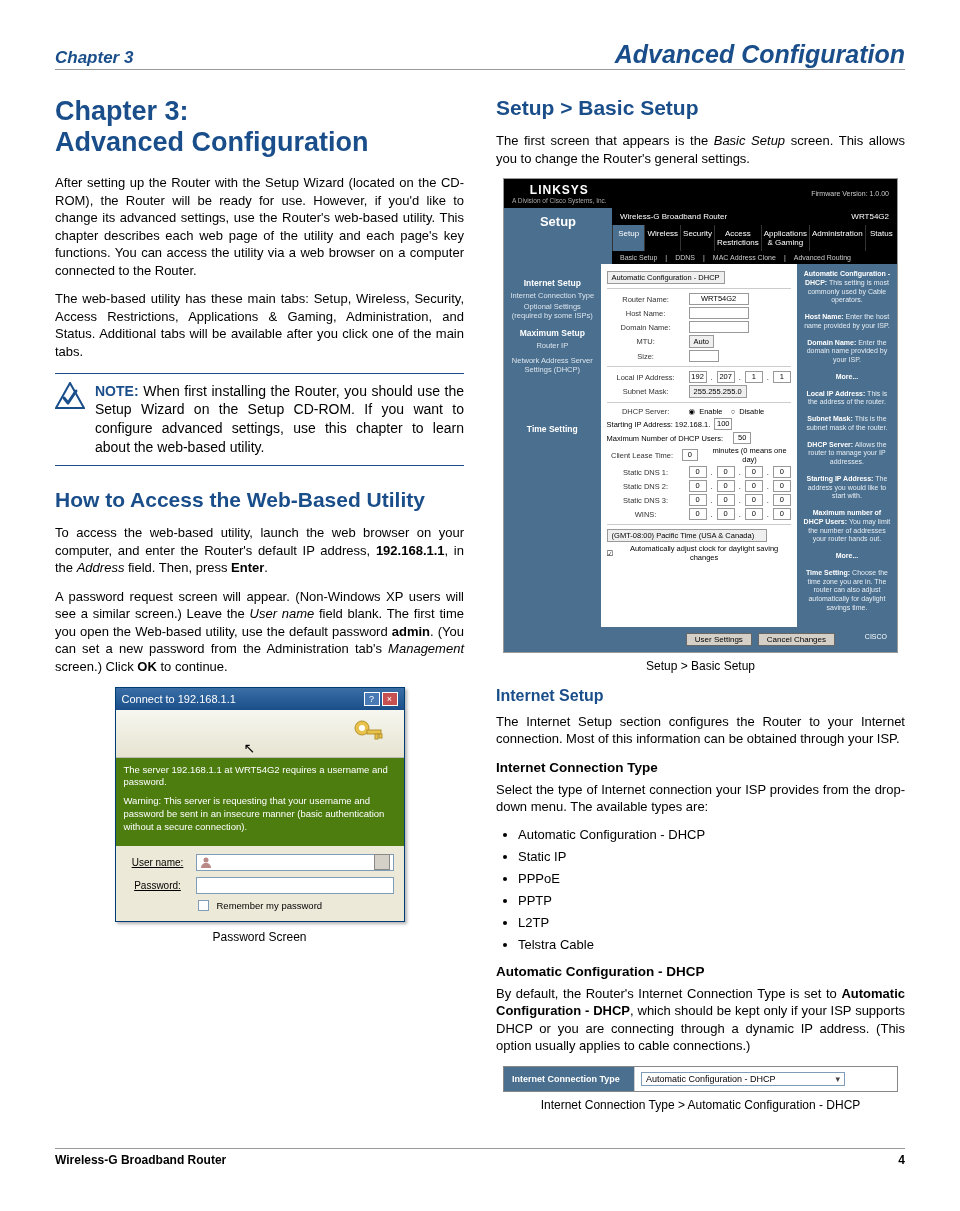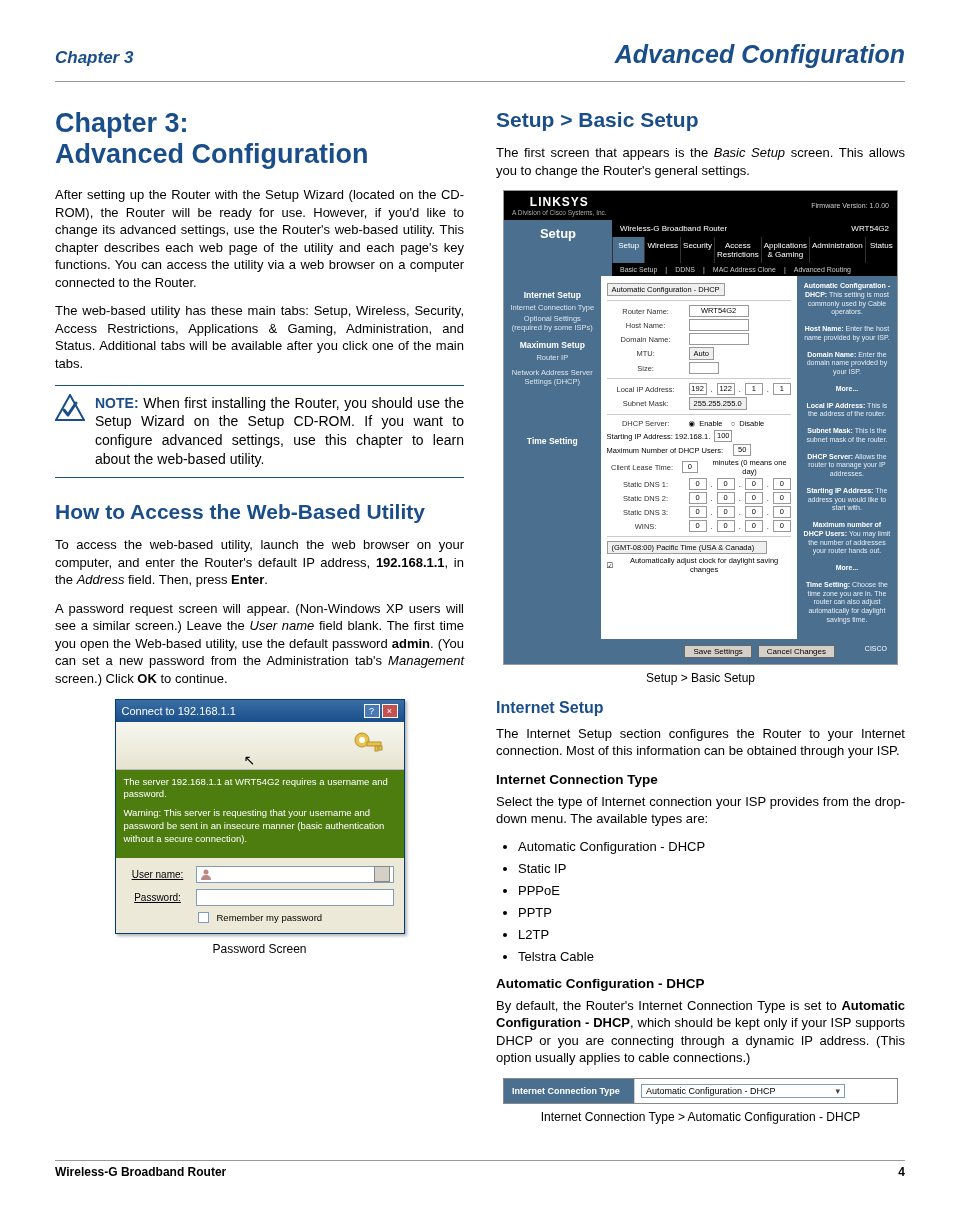--- a/index.html
+++ b/index.html
@@ -13,21 +13,21 @@
     width: 960px;
   }
   .page {
     padding: 40px 55px 30px 55px;
   }
   .header {
     display: flex;
     justify-content: space-between;
     align-items: baseline;
     border-bottom: 1px solid #999;
-    padding-bottom: 12px;
+    padding-bottom: 0;
     margin-bottom: 26px;
   }
   .header-left {
     font-size: 17px;
     font-weight: bold;
     font-style: italic;
     color: #1a4e8a;
   }
   .header-right {
     font-size: 25px;
@@ -520,21 +520,21 @@
               <div class="frow">
                   <span class="flabel">MTU:</span>
                   <span class="fsel">Auto</span>
                 </div>
               <div class="frow">
                   <span class="flabel">Size:</span>
                   <span class="finput" style="width:30px"></span>
                 </div>
               <hr>
               <div class="frow"><span class="flabel">Local IP Address:</span>
-                <span class="ipcell">192</span>.<span class="ipcell">122</span>.<span class="ipcell">1</span>.<span class="ipcell">1</span>
+                <span class="ipcell">192</span>.<span class="ipcell">207</span>.<span class="ipcell">1</span>.<span class="ipcell">1</span>
               </div>
               <div class="frow">
                   <span class="flabel">Subnet Mask:</span>
                   <span class="fsel">255.255.255.0</span>
                 </div>
               <hr>
               <div class="frow"><span class="flabel">DHCP Server:</span>◉ <span>Enable</span>&nbsp; ○ <span>Disable</span></div>
               <div class="frow">
                   <span>Starting IP Address: 192.168.1.</span>
                   <span class="ipcell">100</span>
@@ -561,21 +561,21 @@
               <div class="rsec"><b>Subnet Mask:</b> <span>This is the subnet mask of the router.</span></div>
               <div class="rsec"><b>DHCP Server:</b> <span>Allows the router to manage your IP addresses.</span></div>
               <div class="rsec"><b>Starting IP Address:</b> <span>The address you would like to start with.</span></div>
               <div class="rsec"><b>Maximum number of DHCP Users:</b> <span>You may limit the number of addresses your router hands out.</span></div>
               <div class="rsec"><b>More...</b></div>
               <div class="rsec"><b>Time Setting:</b> <span>Choose the time zone you are in. The router can also adjust automatically for daylight savings time.</span></div>
             </div>
           </div>
           <div class="router-btns">
             <div style="flex:1"></div>
-            <span class="rbtn">Save Settings</span>
+            <span class="rbtn">User Settings</span>
             <span class="rbtn">Cancel Changes</span>
             <div style="width:50px" class="router-cisco">CISCO</div>
           </div>
         </div>
       </div>
       <div class="caption">Setup &gt; Basic Setup</div>
 
       <div class="h3">Internet Setup</div>
       <p>The Internet Setup section configures the Router to your Internet connection. Most of this information can be obtained through your ISP.</p>
 

